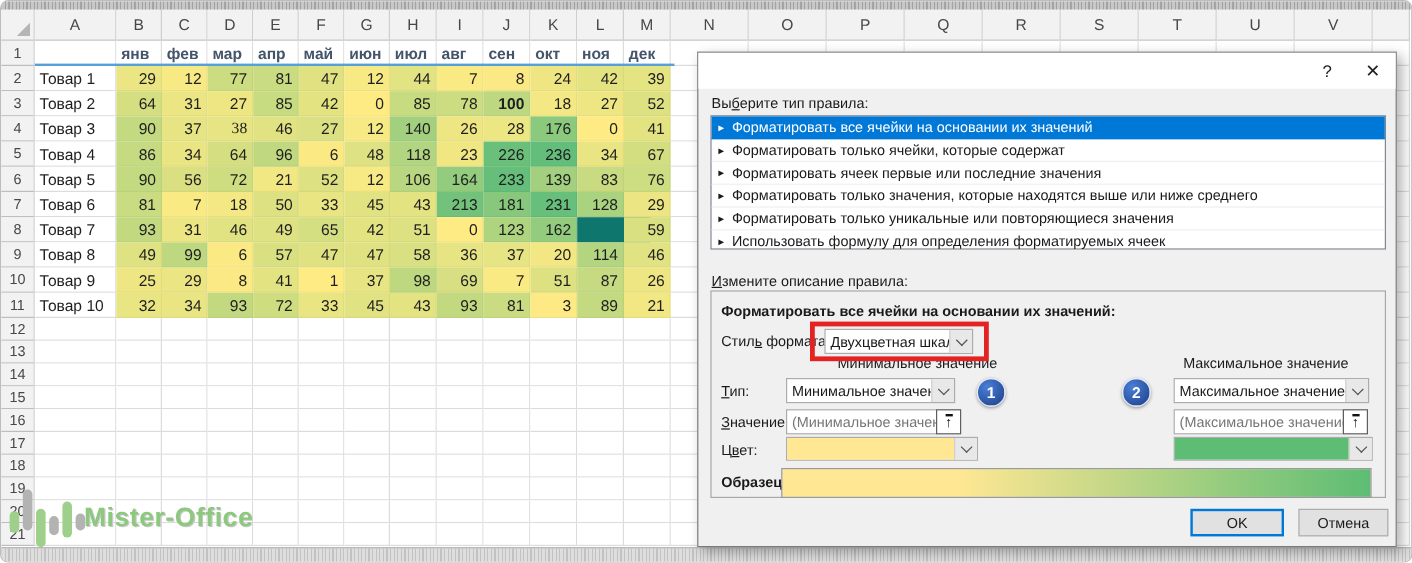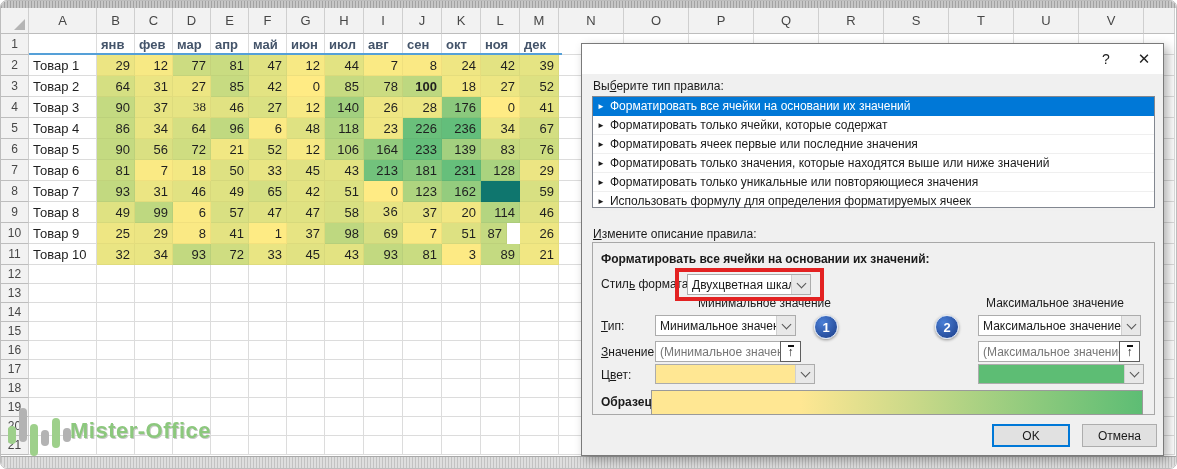--- a/index.html
+++ b/index.html
@@ -280,21 +280,21 @@
       <div class="cell" style="left: 1143px; top: 180px; width: 31px; height: 21px;"></div>
       <div class="hcell rnum" style="left: 0px; top: 201px; width: 28px; height: 21px;">9</div>
       <div class="cell label" style="left: 28px; top: 201px; width: 68px; height: 21px;">Товар 8</div>
       <div class="cell num" style="left: 96px; top: 201px; width: 38px; height: 21px; background: rgb(223, 226, 130); border-right: 1px solid rgba(0, 0, 0, 0.04); border-bottom: 1px solid rgba(0, 0, 0, 0.04);">49</div>
       <div class="cell num" style="left: 134px; top: 201px; width: 38px; height: 21px; background: rgb(190, 216, 128); border-right: 1px solid rgba(0, 0, 0, 0.04); border-bottom: 1px solid rgba(0, 0, 0, 0.04);">99</div>
       <div class="cell num" style="left: 172px; top: 201px; width: 38px; height: 21px; background: rgb(251, 234, 132); border-right: 1px solid rgba(0, 0, 0, 0.04); border-bottom: 1px solid rgba(0, 0, 0, 0.04);">6</div>
       <div class="cell num" style="left: 210px; top: 201px; width: 38px; height: 21px; background: rgb(217, 224, 130); border-right: 1px solid rgba(0, 0, 0, 0.04); border-bottom: 1px solid rgba(0, 0, 0, 0.04);">57</div>
       <div class="cell num" style="left: 248px; top: 201px; width: 38px; height: 21px; background: rgb(224, 226, 130); border-right: 1px solid rgba(0, 0, 0, 0.04); border-bottom: 1px solid rgba(0, 0, 0, 0.04);">47</div>
       <div class="cell num" style="left: 286px; top: 201px; width: 38px; height: 21px; background: rgb(224, 226, 130); border-right: 1px solid rgba(0, 0, 0, 0.04); border-bottom: 1px solid rgba(0, 0, 0, 0.04);">47</div>
       <div class="cell num" style="left: 324px; top: 201px; width: 39px; height: 21px; background: rgb(217, 224, 130); border-right: 1px solid rgba(0, 0, 0, 0.04); border-bottom: 1px solid rgba(0, 0, 0, 0.04);">58</div>
-      <div class="cell num" style="left: 363px; top: 201px; width: 39px; height: 21px; background: rgb(231, 228, 131); border-right: 1px solid rgba(0, 0, 0, 0.04); border-bottom: 1px solid rgba(0, 0, 0, 0.04); font-family: Liberation Mono, monospace;">36</div>
+      <div class="cell num" style="left: 363px; top: 201px; width: 39px; height: 21px; background: rgb(231, 228, 131); border-right: 1px solid rgba(0, 0, 0, 0.04); border-bottom: 1px solid rgba(0, 0, 0, 0.04);">36</div>
       <div class="cell num" style="left: 402px; top: 201px; width: 39px; height: 21px; background: rgb(231, 228, 131); border-right: 1px solid rgba(0, 0, 0, 0.04); border-bottom: 1px solid rgba(0, 0, 0, 0.04);">37</div>
       <div class="cell num" style="left: 441px; top: 201px; width: 39px; height: 21px; background: rgb(242, 231, 131); border-right: 1px solid rgba(0, 0, 0, 0.04); border-bottom: 1px solid rgba(0, 0, 0, 0.04);">20</div>
       <div class="cell num" style="left: 480px; top: 201px; width: 39px; height: 21px; background: rgb(180, 213, 128); border-right: 1px solid rgba(0, 0, 0, 0.04); border-bottom: 1px solid rgba(0, 0, 0, 0.04);">114</div>
       <div class="cell num" style="left: 519px; top: 201px; width: 39px; height: 21px; background: rgb(225, 226, 130); border-right: 1px solid rgba(0, 0, 0, 0.04); border-bottom: 1px solid rgba(0, 0, 0, 0.04);">46</div>
       <div class="cell" style="left: 558px; top: 201px; width: 65px; height: 21px;"></div>
       <div class="cell" style="left: 623px; top: 201px; width: 65px; height: 21px;"></div>
       <div class="cell" style="left: 688px; top: 201px; width: 65px; height: 21px;"></div>
       <div class="cell" style="left: 753px; top: 201px; width: 65px; height: 21px;"></div>
       <div class="cell" style="left: 818px; top: 201px; width: 65px; height: 21px;"></div>
       <div class="cell" style="left: 883px; top: 201px; width: 65px; height: 21px;"></div>
@@ -307,21 +307,21 @@
       <div class="cell num" style="left: 96px; top: 222px; width: 38px; height: 21px; background: rgb(238, 230, 131); border-right: 1px solid rgba(0, 0, 0, 0.04); border-bottom: 1px solid rgba(0, 0, 0, 0.04);">25</div>
       <div class="cell num" style="left: 134px; top: 222px; width: 38px; height: 21px; background: rgb(236, 229, 131); border-right: 1px solid rgba(0, 0, 0, 0.04); border-bottom: 1px solid rgba(0, 0, 0, 0.04);">29</div>
       <div class="cell num" style="left: 172px; top: 222px; width: 38px; height: 21px; background: rgb(250, 233, 132); border-right: 1px solid rgba(0, 0, 0, 0.04); border-bottom: 1px solid rgba(0, 0, 0, 0.04);">8</div>
       <div class="cell num" style="left: 210px; top: 222px; width: 38px; height: 21px; background: rgb(228, 227, 130); border-right: 1px solid rgba(0, 0, 0, 0.04); border-bottom: 1px solid rgba(0, 0, 0, 0.04);">41</div>
       <div class="cell num" style="left: 248px; top: 222px; width: 38px; height: 21px; background: rgb(254, 235, 132); border-right: 1px solid rgba(0, 0, 0, 0.04); border-bottom: 1px solid rgba(0, 0, 0, 0.04);">1</div>
       <div class="cell num" style="left: 286px; top: 222px; width: 38px; height: 21px; background: rgb(231, 228, 131); border-right: 1px solid rgba(0, 0, 0, 0.04); border-bottom: 1px solid rgba(0, 0, 0, 0.04);">37</div>
       <div class="cell num" style="left: 324px; top: 222px; width: 39px; height: 21px; background: rgb(190, 216, 128); border-right: 1px solid rgba(0, 0, 0, 0.04); border-bottom: 1px solid rgba(0, 0, 0, 0.04);">98</div>
       <div class="cell num" style="left: 363px; top: 222px; width: 39px; height: 21px; background: rgb(215, 223, 130); border-right: 1px solid rgba(0, 0, 0, 0.04); border-bottom: 1px solid rgba(0, 0, 0, 0.04);">69</div>
       <div class="cell num" style="left: 402px; top: 222px; width: 39px; height: 21px; background: rgb(250, 234, 132); border-right: 1px solid rgba(0, 0, 0, 0.04); border-bottom: 1px solid rgba(0, 0, 0, 0.04);">7</div>
       <div class="cell num" style="left: 441px; top: 222px; width: 39px; height: 21px; background: rgb(221, 225, 130); border-right: 1px solid rgba(0, 0, 0, 0.04); border-bottom: 1px solid rgba(0, 0, 0, 0.04);">51</div>
-      <div class="cell num" style="left: 480px; top: 222px; width: 26px; height: 21px; background: rgb(197, 218, 129); border-right: 1px solid rgba(0, 0, 0, 0.04); border-bottom: 1px solid rgba(0, 0, 0, 0.04);">87</div>
+      <div class="cell num" style="left: 480px; top: 222px; width: 39px; height: 21px; background: rgb(197, 218, 129); border-right: 1px solid rgba(0, 0, 0, 0.04); border-bottom: 1px solid rgba(0, 0, 0, 0.04);">87</div>
       <div class="cell num" style="left: 519px; top: 222px; width: 39px; height: 21px; background: rgb(238, 230, 131); border-right: 1px solid rgba(0, 0, 0, 0.04); border-bottom: 1px solid rgba(0, 0, 0, 0.04);">26</div>
       <div class="cell" style="left: 558px; top: 222px; width: 65px; height: 21px;"></div>
       <div class="cell" style="left: 623px; top: 222px; width: 65px; height: 21px;"></div>
       <div class="cell" style="left: 688px; top: 222px; width: 65px; height: 21px;"></div>
       <div class="cell" style="left: 753px; top: 222px; width: 65px; height: 21px;"></div>
       <div class="cell" style="left: 818px; top: 222px; width: 65px; height: 21px;"></div>
       <div class="cell" style="left: 883px; top: 222px; width: 65px; height: 21px;"></div>
       <div class="cell" style="left: 948px; top: 222px; width: 65px; height: 21px;"></div>
       <div class="cell" style="left: 1013px; top: 222px; width: 65px; height: 21px;"></div>
       <div class="cell" style="left: 1078px; top: 222px; width: 65px; height: 21px;"></div>
@@ -620,21 +620,21 @@
         <div class="rule-item">
           <span class="arrow">►</span>
           <span>Форматировать только ячейки, которые содержат</span>
         </div>
         <div class="rule-item">
           <span class="arrow">►</span>
           <span>Форматировать ячеек первые или последние значения</span>
         </div>
         <div class="rule-item">
           <span class="arrow">►</span>
-          <span>Форматировать только значения, которые находятся выше или ниже значений</span>
+          <span>Форматировать только значения, которые находятся выше или ниже среднего</span>
         </div>
         <div class="rule-item">
           <span class="arrow">►</span>
           <span>Форматировать только уникальные или повторяющиеся значения</span>
         </div>
         <div class="rule-item">
           <span class="arrow">►</span>
           <span>Использовать формулу для определения форматируемых ячеек</span>
         </div>
       </div>

